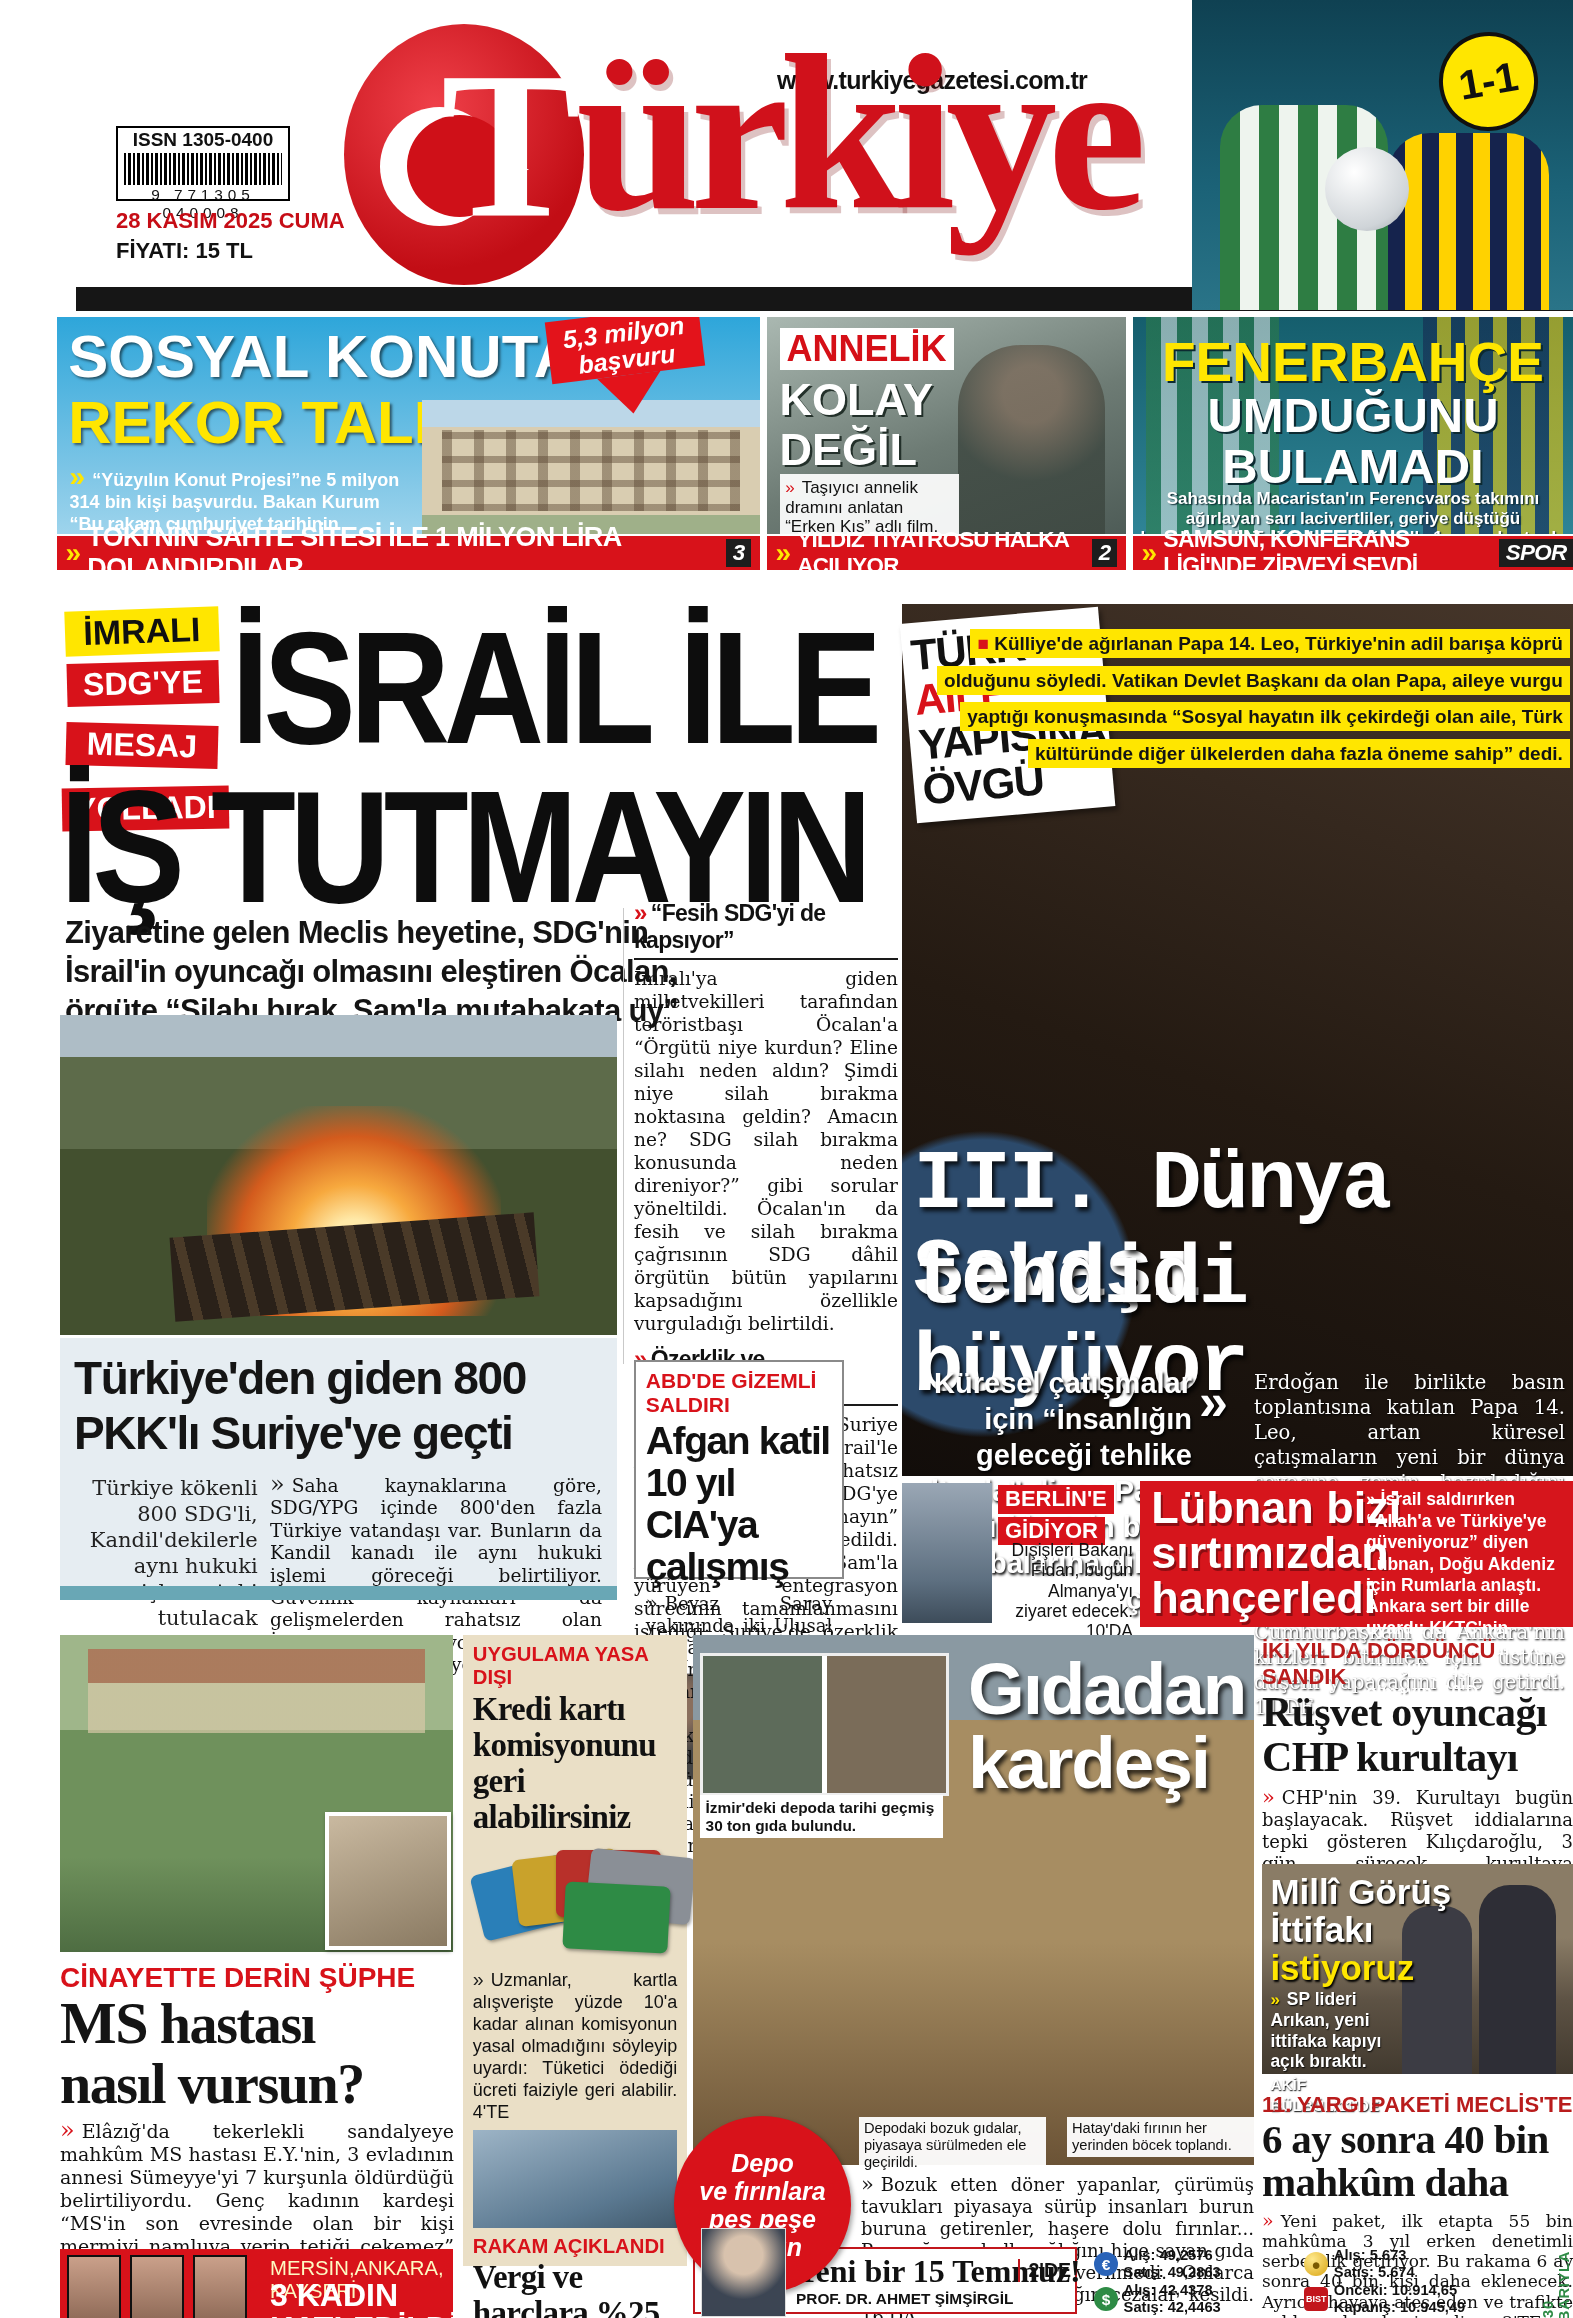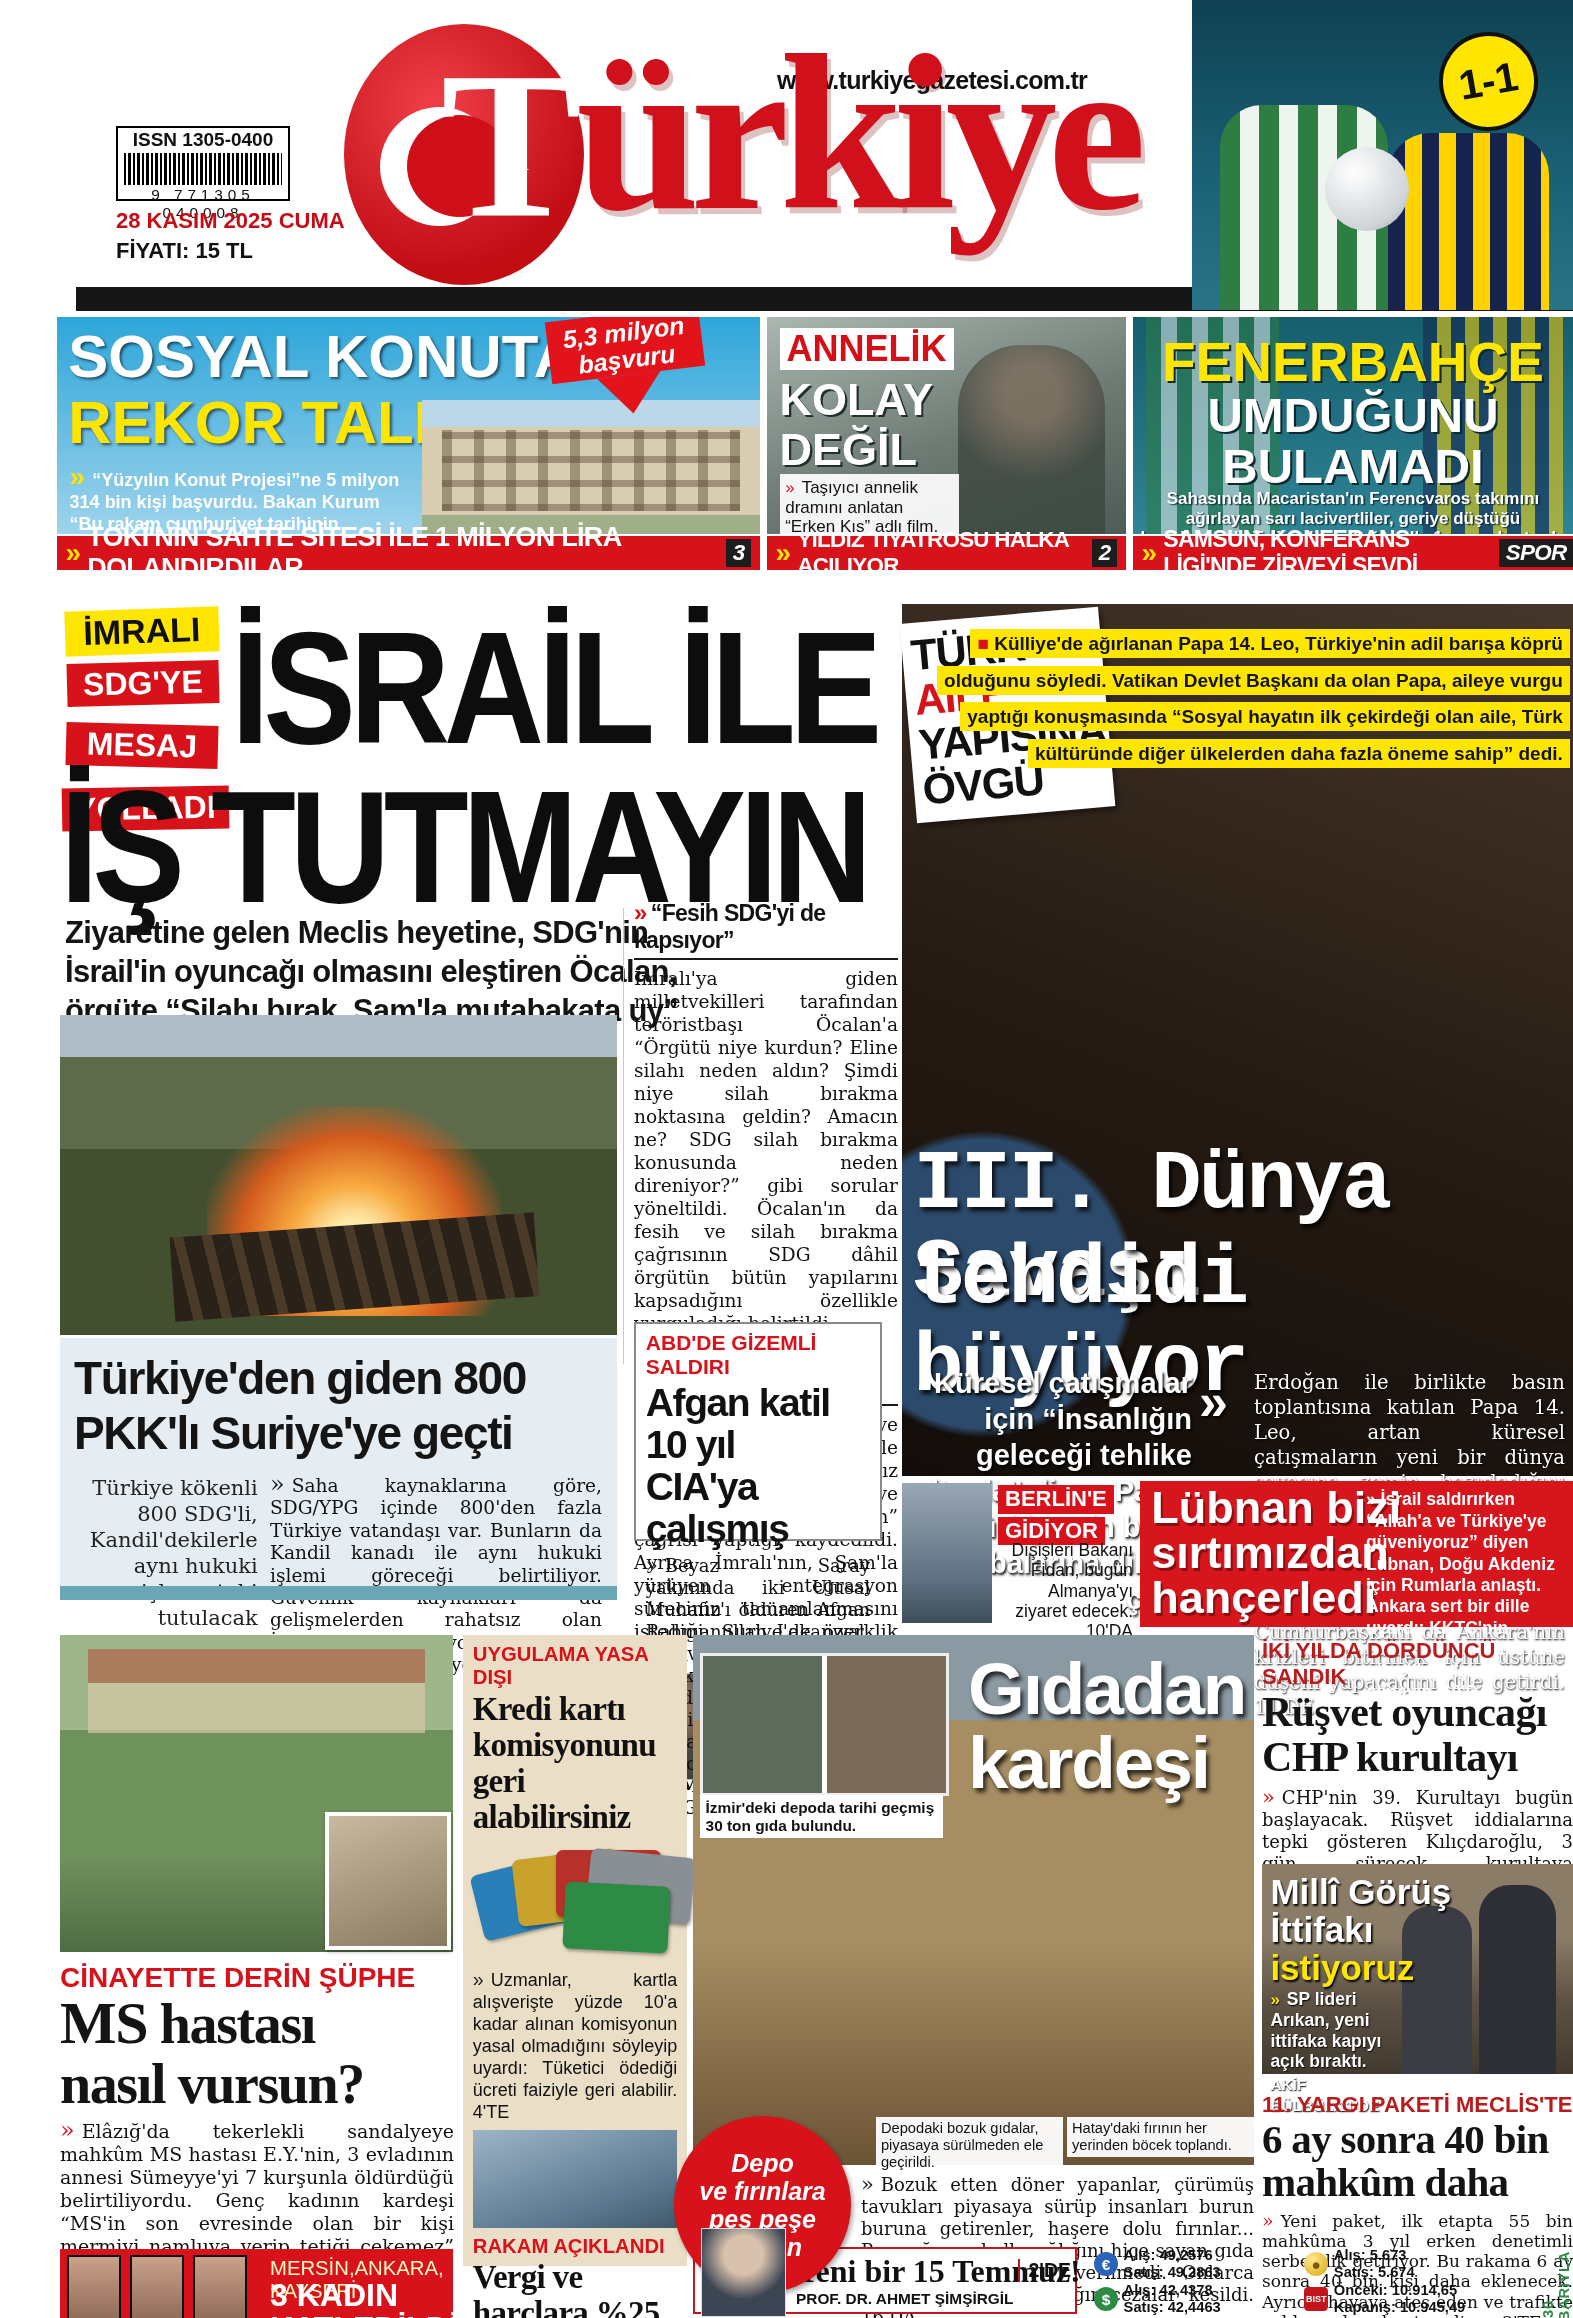--- a/index.html
+++ b/index.html
@@ -104,21 +104,21 @@
          background:radial-gradient(ellipse at 50% 65%,#ffe9a8 0 12%,#f7a93e 30%,#d35b1d 55%,rgba(60,40,20,0) 75%);}
   .logs{position:absolute;left:112px;top:210px;width:365px;height:84px;
         background:repeating-linear-gradient(80deg,#2a2119 0 18px,#4a3a28 18px 28px);transform:rotate(-4deg);}
 
   .pkkblock{left:60px;top:1338px;width:557px;height:262px;background:#e6edf2;}
   .pkk-h{left:14px;top:12.6px;font-size:46px;line-height:55px;font-weight:bold;letter-spacing:-1.4px;color:#151515;}
   .pkk-l{left:9.8px;top:137px;width:188px;font-family:"DejaVu Serif",serif;font-size:21px;line-height:26px;text-align:right;color:#222;}
   .pkk-r{left:210px;top:135px;width:332px;font-family:"DejaVu Serif",serif;font-size:18.6px;line-height:22.4px;text-align:justify;}
   .tealbar{left:60px;top:1586px;width:557px;height:14px;background:#69a7b5;}
 
-  .afganbox{left:634px;top:1322px;width:248px;height:219px;border:2.1px solid #8a8a8a;background:#fff;padding:7px 9.8px;box-sizing:border-box;}
+  .afganbox{left:634px;top:1360px;width:210px;height:219px;border:2.1px solid #8a8a8a;background:#fff;padding:7px 9.8px;box-sizing:border-box;}
   .afgan-k{color:#d8121a;font-size:21px;font-weight:bold;}
   .afgan-h{font-size:39px;line-height:42px;font-weight:bold;letter-spacing:-1.4px;margin:2.8px 0 5.6px;}
   .afgan-p{font-family:"DejaVu Serif",serif;font-size:18px;line-height:22px;text-align:justify;}
 
   .papaphoto{left:902px;top:604px;width:672px;height:872px;
              background:radial-gradient(circle at 12% 78%,#2c4a6b 0 16%,rgba(0,0,0,0) 17%),
                         linear-gradient(200deg,#46362a,#241a12 55%,#120d0a);}
   .papabox{left:5.6px;top:11.2px;width:182px;padding:9.8px 8.4px;background:#fff;transform:rotate(-5deg);
            font-size:43px;line-height:45px;font-weight:bold;letter-spacing:-1.4px;color:#111;
            box-shadow:2.8px 4.2px 5.6px rgba(0,0,0,.4);}
@@ -387,21 +387,21 @@
     <div class="kredi-k">RAKAM AÇIKLANDI</div>
     <div class="kredi-h">Vergi ve harçlara %25 zam geliyor</div>
 
   </div>
 
   <div class="abs gidaphoto">
     <div class="gida-inset"></div>
     <div class="gida-cap">İzmir'deki depoda tarihi geçmiş 30 ton gıda bulundu.</div>
     <div class="gida-h" style="left:275px;top:17px;">Gıdadan</div>
     <div class="gida-h" style="left:275px;top:91px;">kardeşi</div>
-    <div class="gida-chip" style="left:183px;top:482px;">Depodaki bozuk gıdalar, piyasaya sürülmeden ele geçirildi.</div>
+    <div class="gida-chip" style="left:166px;top:482px;">Depodaki bozuk gıdalar, piyasaya sürülmeden ele geçirildi.</div>
     <div class="gida-chip" style="left:374px;top:482px;">Hatay'daki fırının her yerinden böcek toplandı.</div>
   </div>
   <div class="abs gidacircle">
     <div>
       <span>Depo</span><br>
       <span>ve fırınlara</span><br>
       <span>peş peşe</span><br>
       <span>baskın</span>
     </div>
   </div>

